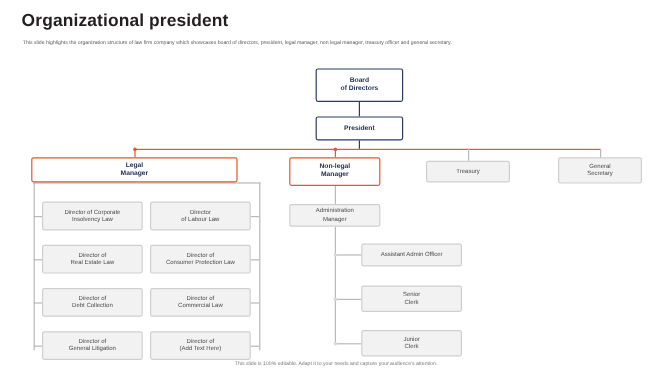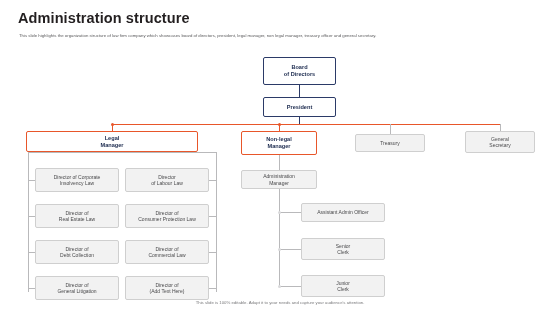--- a/index.html
+++ b/index.html
@@ -105,21 +105,21 @@
     border-radius: 50%;
     background: #d9d9db;
   }
   .dot.orange { background: #e8562a; }
 </style>
 </head>
 <body>
 
 <div class="page">
 
-  <div class="title">Administration structure</div>
+  <div class="title">Organizational president</div>
   <div class="subtitle">This slide highlights the organization structure of law firm company which showcases board of directors, president, legal manager, non legal manager, treasury officer and general secretary.</div>
 
   <div class="chart">
 
     <div class="ln v navy" style="left:299px; top:85px; height:12px;"></div>
 
     <div class="ln v navy" style="left:299px; top:117px; height:7px;"></div>
     <div class="ln h orange" style="left:112px; top:124px; width:388px;"></div>
     <div class="ln v orange" style="left:112px; top:124px; height:7px;"></div>
     <div class="ln v orange" style="left:279px; top:124px; height:7px;"></div>

